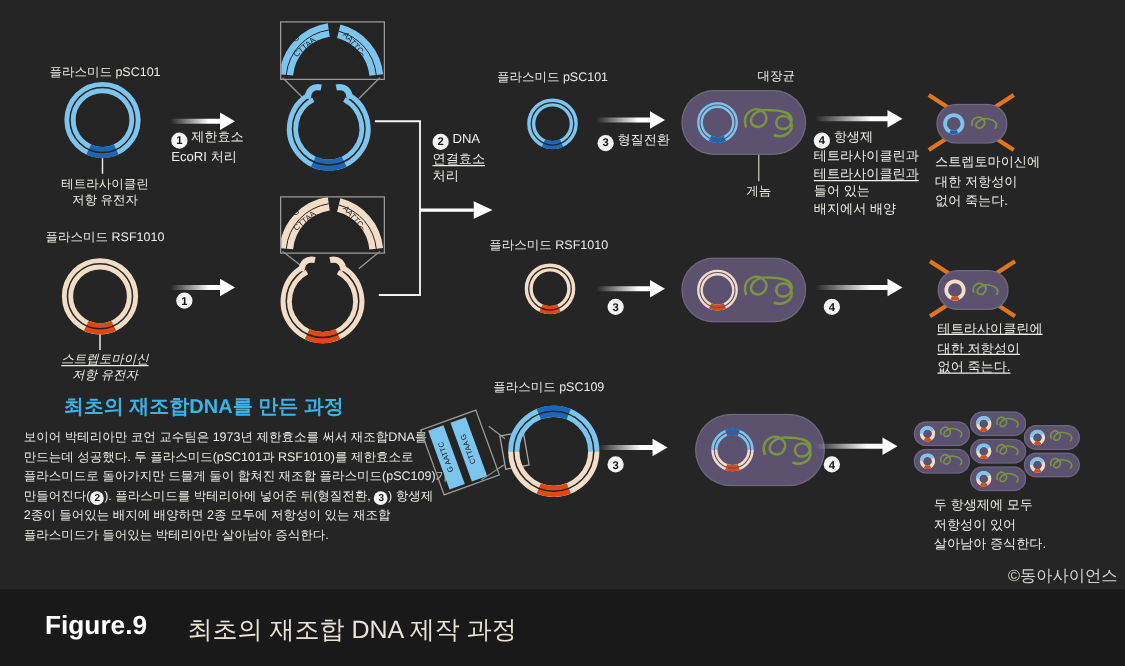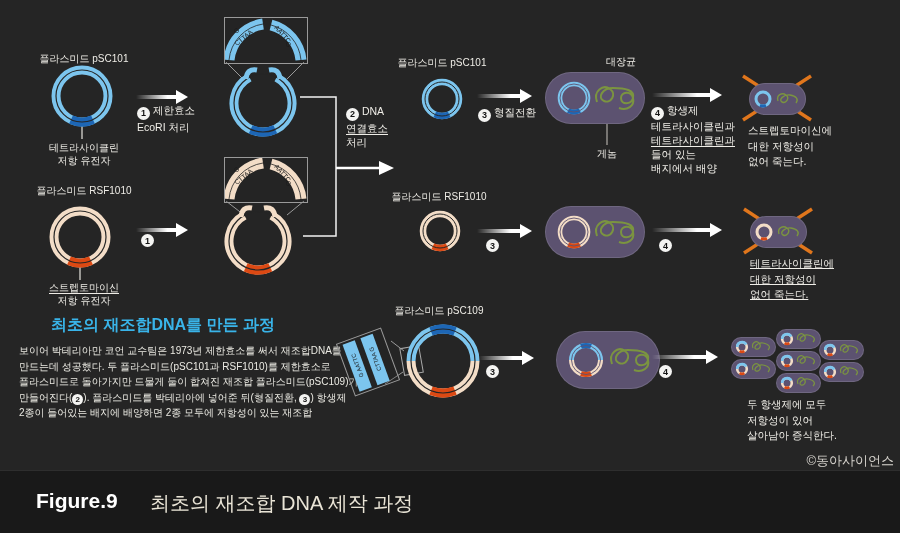--- a/index.html
+++ b/index.html
@@ -159,21 +159,21 @@
     <div>대한 저항성이</div>
     <div>없어 죽는다.</div>
   </div>
 
   <div class="lbl ctr" style="left:29px;top:184px;width:110px;">플라스미드 RSF1010</div>
   <svg class="abs" style="left:46px;top:203px;" width="68" height="68">
     <circle cx="34" cy="34" r="26" fill="none" stroke="#f3ddc7" stroke-width="9"></circle>
     <path d="M45,57.6 A26,26 0 0 1 23,57.6" fill="none" stroke="#dc4913" stroke-width="9"></path>
     <circle cx="34" cy="34" r="26" fill="none" stroke="#252525" stroke-width="1.2"></circle>
   </svg>
-  <div class="lbl ctr" style="left:24px;top:281px;width:120px;">
+  <div class="lbl ctr" style="left:24px;top:281px;width:120px;font-style:italic;">
     <div class="ul">스트렙토마이신</div>
     <div>저항 유전자</div>
   </div>
 
   <div class="garrow" style="left:136px;top:223px;width:52px;">
     <div class="shaft"></div>
       <div class="head"></div>
   </div>
   <span class="badge abs" style="left:141px;top:234px;">1</span>
 
@@ -239,20 +239,21 @@
     <div>없어 죽는다.</div>
   </div>
 
   <div class="abs" style="left:19px;top:315px;font-size:16px;font-weight:700;color:#39b4e9;white-space:nowrap;margin-left:32px;">최초의 재조합DNA를 만든 과정</div>
   <div class="abs infobody" style="left:19px;top:343px;">
     <div>보이어 박테리아만 코언 교수팀은 1973년 제한효소를 써서 재조합DNA를</div>
     <div>만드는데 성공했다. 두 플라스미드(pSC101과 RSF1010)를 제한효소로</div>
     <div>플라스미드로 돌아가지만 드물게 둘이 합쳐진 재조합 플라스미드(pSC109)가</div>
     <div>만들어진다(<span class="badge bsm">2</span>). 플라스미드를 박테리아에 넣어준 뒤(형질전환, <span class="badge bsm">3</span>) 항생제</div>
     <div>2종이 들어있는 배지에 배양하면 2종 모두에 저항성이 있는 재조합</div>
+    <div>플라스미드가 들어있는 박테리아만 살아남아 증식한다.</div>
   </div>
 
   <div class="lbl ctr" style="left:384px;top:304px;width:110px;">플라스미드 pSC109</div>
   <svg class="abs" style="left:404px;top:322px;" width="78" height="78">
     <path d="M7,39 A32,32 0 0 1 71,39" fill="none" stroke="#7cc5ee" stroke-width="9"></path>
     <path d="M71,39 A32,32 0 0 1 7,39" fill="none" stroke="#f3ddc7" stroke-width="9"></path>
     <path d="M27,9.3 A32,32 0 0 1 51,9.3" fill="none" stroke="#1d66b5" stroke-width="9"></path>
     <path d="M51,68.7 A32,32 0 0 1 27,68.7" fill="none" stroke="#dc4913" stroke-width="9"></path>
     <circle cx="39" cy="39" r="32" fill="none" stroke="#252525" stroke-width="1.2"></circle>
   </svg>

